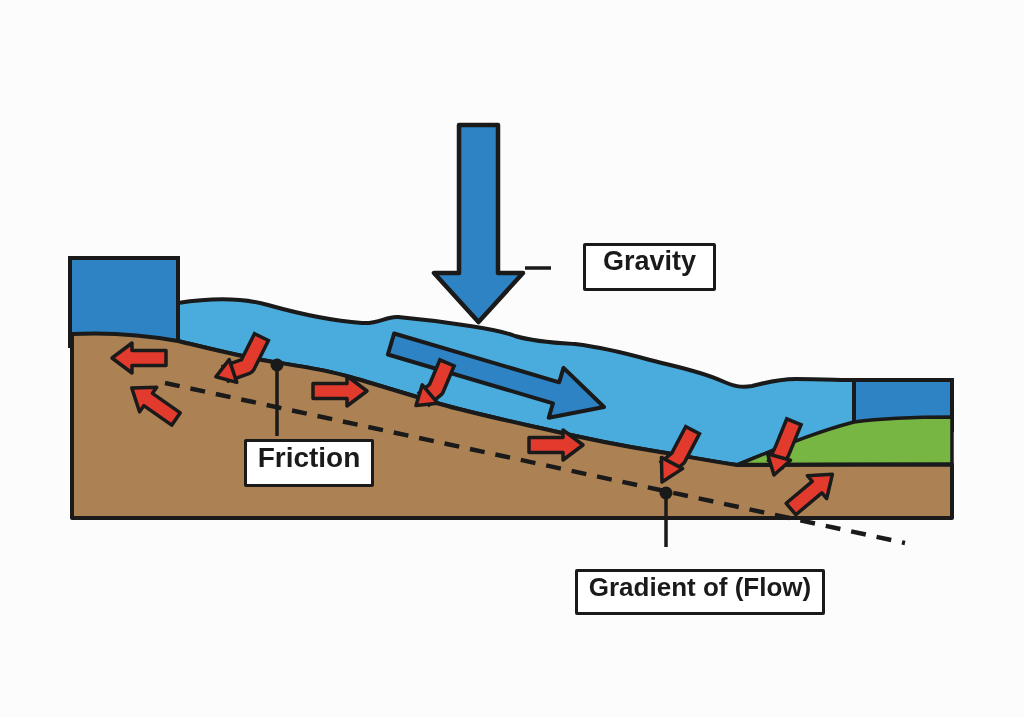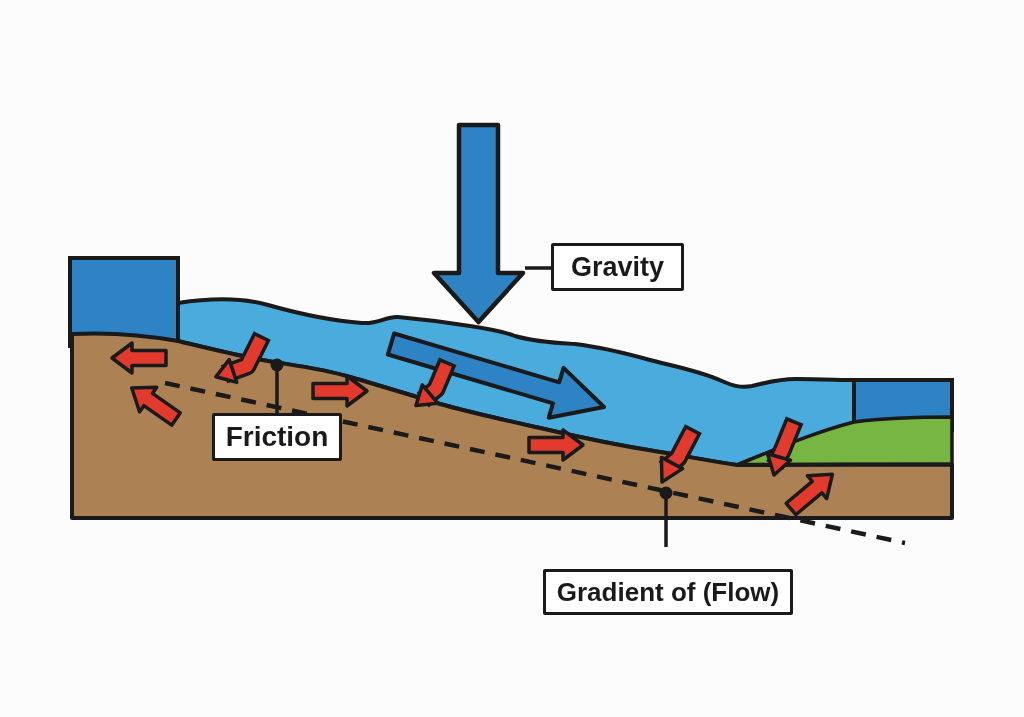--- a/index.html
+++ b/index.html
@@ -7,32 +7,32 @@
     position: relative;
     width: 1024px;
     height: 717px;
     overflow: hidden;
     font-family: "Liberation Sans", sans-serif;
   }
   .stage svg { position: absolute; left: 0; top: 0; }
   .label-box {
     position: absolute;
     display: flex;
-    align-items: center;
     justify-content: center;
     background: #ffffff;
     border: 3px solid #1a1a1a;
     color: #1a1a1a;
     font-weight: bold;
     white-space: nowrap;
     box-sizing: border-box;
     border-radius: 2px;
+    margin-left: 32px;
   }
   .label-gravity  { left: 551px; top: 243px; width: 133px; height: 48px; font-size: 27px; }
-  .label-friction { left: 212px; top: 413px; width: 130px; height: 48px; font-size: 28px; }
+  .label-friction { left: 212px; top: 439px; width: 130px; height: 48px; font-size: 28px; }
   .label-gradient { left: 543px; top: 569px; width: 250px; height: 46px; font-size: 26px; }
 </style>
 </head>
 <body>
 
 <div class="stage">
 
   <svg width="1024" height="717" viewBox="0 0 1024 717">
 
     <rect x="0" y="0" width="1024" height="717" fill="#fcfcfc"></rect>

